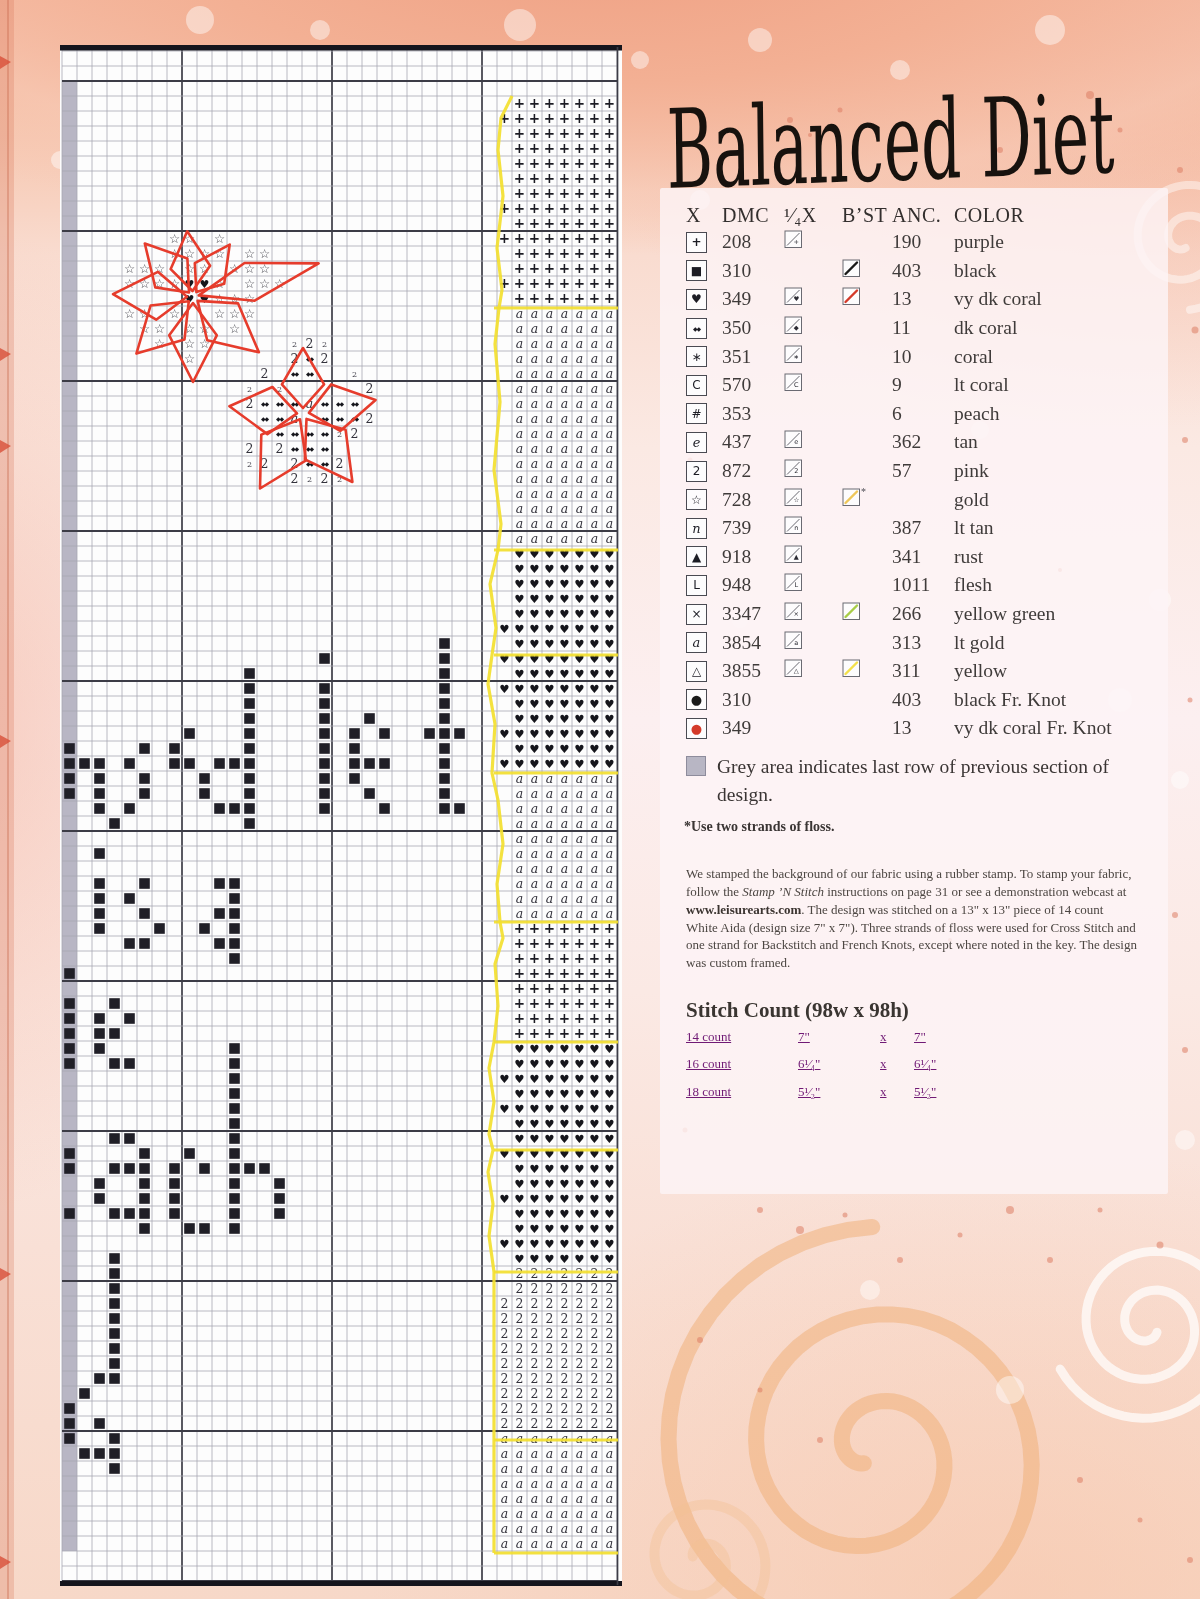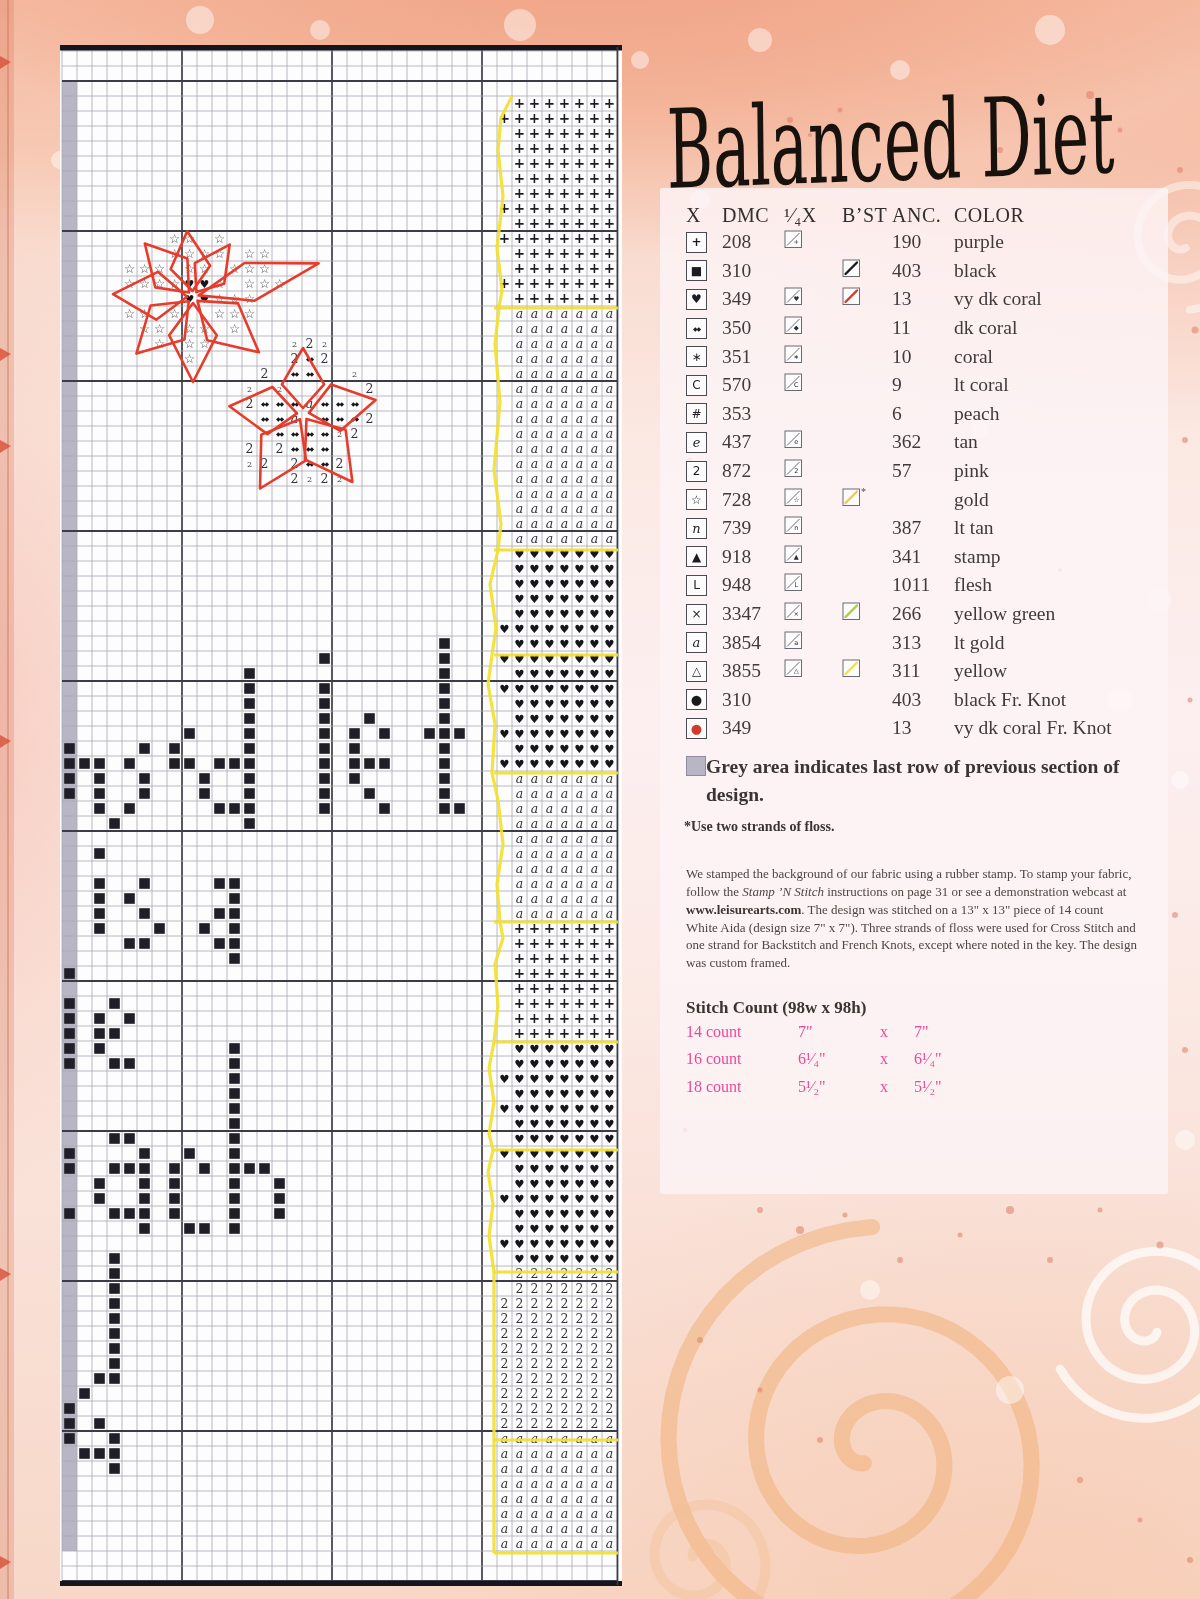--- a/index.html
+++ b/index.html
@@ -19,29 +19,29 @@
   .panel{position:absolute;left:660px;top:188px;width:508px;height:1006px;
          background:rgba(252,244,247,0.82);border-radius:2px;color:#3f3b3a;}
   .kgrid{display:grid;grid-template-columns:36px 62px 58px 50px 62px auto;
          align-items:center;margin-left:26px;margin-right:10px;}
   .khead{margin-top:14px;font-size:20px;letter-spacing:0.5px;color:#332f2e;height:26px;}
   .khead span{display:block;}
   .krow{height:28.6px;font-size:19.5px;}
   .xbox{width:19px;height:19px;border:1.3px solid #4a4a52;background:#fdfcfd;
         display:flex;align-items:center;justify-content:center;
         font-family:"DejaVu Sans",sans-serif;font-size:12px;color:#1c1c24;}
-  .note1{display:flex;margin:10px 0 0 26px;width:452px;font-size:19.5px;
-         font-weight:700;color:#3a3534;line-height:1.45;}
+  .note1{display:flex;gap:11px;margin:10px 0 0 26px;width:452px;font-size:19.5px;
+         font-weight:400;color:#3a3534;line-height:1.45;}
   .gsq{flex:0 0 18px;width:18px;height:18px;background:#b8b6c4;border:1px solid #8e8c9c;margin-top:3px;}
   .note2{margin:10px 0 0 24px;font-size:14px;font-weight:600;color:#3a3534;}
   .para{margin:30px 0 0 26px;width:452px;font-size:13px;line-height:1.37;color:#4c4642;}
   .para b{color:#3b3430;}
-  .sctitle{margin:26px 0 0 26px;font-size:17px;font-weight:700;color:#3a3531;}
+  .sctitle{margin:26px 0 0 26px;font-size:21px;font-weight:700;color:#3a3531;}
   .scrow{display:grid;grid-template-columns:112px 82px 34px 82px;margin-left:26px;
-         font-size:16px;height:27.5px;align-items:center;color:#ec4899;}
+         font-size:13px;height:27.5px;align-items:center;color:#701a75;text-decoration:underline;}
 </style>
 </head>
 <body>
 
 <div class="bg"></div>
 <svg id="deco" class="layer" width="1200" height="1599" viewBox="0 0 1200 1599">
     <polyline points="863.8,1463.3 861.6,1463.5 859.3,1463.3 856.9,1462.7 854.5,1461.8 852.2,1460.4 850.0,1458.7 847.9,1456.6 846.0,1454.1 844.4,1451.2 843.2,1448.1 842.3,1444.6 841.9,1441.0 841.9,1437.1 842.4,1433.2 843.4,1429.2 845.0,1425.1 847.0,1421.2 849.7,1417.5 852.8,1413.9 856.5,1410.7 860.7,1407.8 865.3,1405.3 870.3,1403.4 875.6,1402.0 881.3,1401.2 887.1,1401.0 893.1,1401.5 899.1,1402.8 905.1,1404.7 911.0,1407.4 916.7,1410.9 922.0,1415.0 927.0,1419.9 931.5,1425.3 935.5,1431.4 938.8,1438.1 941.4,1445.2 943.3,1452.7 944.3,1460.5 944.4,1468.6 943.6,1476.8 941.9,1485.0 939.3,1493.1 935.6,1501.0 931.1,1508.6 925.6,1515.8 919.3,1522.4 912.2,1528.4 904.3,1533.7 895.7,1538.2 886.5,1541.7 876.9,1544.2 866.9,1545.7 856.6,1546.1 846.1,1545.4 835.7,1543.5 825.4,1540.4 815.3,1536.1 805.6,1530.7 796.5,1524.1 787.9,1516.5 780.2,1507.9 773.4,1498.3 767.5,1487.9 762.8,1476.8 759.3,1465.1 757.0,1452.9 756.1,1440.4 756.5,1427.7 758.4,1415.0 761.6,1402.4 766.3,1390.0 772.4,1378.1 779.8,1366.8 788.5,1356.3 798.4,1346.6 809.4,1338.0 821.5,1330.5 834.4,1324.4 848.1,1319.6 862.4,1316.3 877.1,1314.5 892.0,1314.4 907.1,1315.8 922.1,1319.0 936.7,1323.8 951.0,1330.2 964.5,1338.3 977.3,1347.8 989.1,1358.8 999.7,1371.1 1009.0,1384.7 1016.9,1399.3 1023.2,1414.8 1027.8,1431.0 1030.6,1447.9 1031.7,1465.1 1030.8,1482.4 1028.1,1499.8 1023.4,1516.9 1016.9,1533.5 1008.5,1549.5 998.3,1564.6 986.5,1578.6 973.1,1591.4 958.3,1602.8 942.2,1612.6 925.0,1620.7 906.8,1626.8 888.0,1631.1 868.6,1633.3 848.9,1633.3 829.2,1631.3 809.7,1627.1 790.6,1620.7 772.1,1612.2 754.5,1601.8 738.1,1589.3 722.9,1575.1 709.3,1559.2 697.4,1541.8 687.3,1523.0 679.3,1503.1 673.4,1482.4 669.8,1460.9 668.5,1439.0 669.6,1417.0 673.1,1395.0 679.0,1373.4 687.2,1352.4 697.8,1332.2 710.5,1313.2 725.3,1295.5 742.1,1279.5 760.6,1265.2 780.7,1253.0 802.2,1242.9 824.7,1235.1 848.2,1229.8 872.2,1227.0" fill="none" stroke="#efae74" stroke-width="16" opacity="0.5" stroke-linecap="round"></polyline>
     <polyline points="1157.0,1332.2 1156.6,1333.4 1156.0,1334.5 1155.3,1335.7 1154.4,1336.8 1153.3,1337.8 1152.1,1338.7 1150.7,1339.5 1149.2,1340.1 1147.5,1340.6 1145.8,1340.9 1143.9,1340.9 1142.0,1340.8 1140.1,1340.4 1138.1,1339.8 1136.2,1339.0 1134.4,1337.9 1132.6,1336.6 1130.9,1335.0 1129.4,1333.2 1128.0,1331.3 1126.9,1329.1 1125.9,1326.7 1125.2,1324.2 1124.8,1321.6 1124.7,1318.8 1124.8,1316.0 1125.3,1313.2 1126.1,1310.4 1127.2,1307.6 1128.7,1304.9 1130.4,1302.4 1132.5,1299.9 1134.9,1297.7 1137.5,1295.7 1140.4,1293.9 1143.5,1292.5 1146.9,1291.4 1150.3,1290.6 1154.0,1290.2 1157.7,1290.1 1161.4,1290.5 1165.2,1291.3 1168.9,1292.5 1172.5,1294.1 1176.0,1296.1 1179.4,1298.5 1182.5,1301.3 1185.3,1304.4 1187.8,1307.9 1190.0,1311.7 1191.8,1315.7 1193.1,1320.0 1194.1,1324.5 1194.5,1329.1 1194.5,1333.7 1194.0,1338.5 1193.0,1343.2 1191.4,1347.8 1189.4,1352.3 1186.8,1356.7 1183.8,1360.8 1180.3,1364.6 1176.4,1368.0 1172.1,1371.1 1167.5,1373.7 1162.5,1375.9 1157.3,1377.6 1151.9,1378.7 1146.3,1379.2 1140.6,1379.2 1134.9,1378.6 1129.2,1377.3 1123.6,1375.5 1118.2,1373.0 1113.0,1370.0 1108.1,1366.4 1103.6,1362.3 1099.5,1357.6 1095.8,1352.5 1092.7,1347.0 1090.1,1341.2 1088.1,1335.0 1086.7,1328.6 1086.1,1322.1 1086.1,1315.4 1086.8,1308.7 1088.2,1302.0 1090.3,1295.5 1093.1,1289.2 1096.6,1283.1 1100.8,1277.4 1105.5,1272.1 1110.8,1267.2 1116.7,1262.9 1123.0,1259.2 1129.8,1256.2 1136.8,1253.8 1144.2,1252.2 1151.7,1251.4 1159.4,1251.3 1167.1,1252.0 1174.7,1253.6 1182.2,1255.9 1189.5,1259.1 1196.5,1263.0 1203.0,1267.6 1209.2,1273.0 1214.7,1279.0 1219.7,1285.6 1224.0,1292.7 1227.5,1300.3 1230.3,1308.3 1232.2,1316.6 1233.3,1325.1 1233.5,1333.7 1232.8,1342.4 1231.1,1351.1 1228.6,1359.5 1225.2,1367.8 1220.9,1375.7 1215.8,1383.1 1209.9,1390.1 1203.2,1396.4 1195.9,1402.1 1188.0,1407.0 1179.6,1411.1 1170.7,1414.3 1161.5,1416.6 1152.0,1417.9 1142.3,1418.3 1132.7,1417.6 1123.0,1415.9 1113.6,1413.3 1104.3,1409.6 1095.5,1405.0 1087.1,1399.4 1079.3,1393.0 1072.2,1385.8 1065.8,1377.8 1060.2,1369.1" fill="none" stroke="#ffffff" stroke-width="9" opacity="0.7" stroke-linecap="round"></polyline>
     <polyline points="1185.6,248.0 1184.8,248.4 1184.0,248.8 1183.2,249.1 1182.2,249.4 1181.2,249.5 1180.2,249.5 1179.1,249.4 1178.0,249.2 1176.9,248.9 1175.9,248.4 1174.8,247.8 1173.8,247.1 1172.8,246.3 1171.8,245.3 1171.0,244.3 1170.2,243.1 1169.6,241.8 1169.0,240.4 1168.6,239.0 1168.3,237.4 1168.2,235.8 1168.2,234.2 1168.4,232.5 1168.8,230.9 1169.3,229.2 1170.0,227.5 1170.8,225.9 1171.9,224.4 1173.1,222.9 1174.4,221.5 1175.9,220.2 1177.6,219.1 1179.4,218.1 1181.3,217.2 1183.3,216.6 1185.5,216.1 1187.6,215.8 1189.9,215.7 1192.2,215.8 1194.5,216.1 1196.8,216.7 1199.1,217.4 1201.3,218.4 1203.5,219.6 1205.5,221.1 1207.5,222.7 1209.3,224.6 1211.0,226.6 1212.5,228.8 1213.8,231.2 1214.9,233.8 1215.8,236.4 1216.5,239.2 1216.8,242.0 1217.0,245.0 1216.8,247.9 1216.4,250.9 1215.7,253.8 1214.7,256.7 1213.5,259.6 1212.0,262.3 1210.2,265.0 1208.1,267.5 1205.8,269.8 1203.3,271.9 1200.5,273.8 1197.6,275.5 1194.4,276.9 1191.2,278.1 1187.8,278.9 1184.3,279.4 1180.7,279.7 1177.0,279.5 1173.4,279.1 1169.8,278.3 1166.2,277.2 1162.7,275.7 1159.3,273.9 1156.1,271.8 1153.0,269.4 1150.2,266.7 1147.6,263.7 1145.2,260.5 1143.1,257.0 1141.3,253.3 1139.9,249.4 1138.8,245.4 1138.0,241.2 1137.7,237.0 1137.7,232.7 1138.1,228.4 1138.9,224.1 1140.1,219.8 1141.8,215.7 1143.7,211.6 1146.1,207.8 1148.8,204.1 1151.9,200.7 1155.3,197.5 1159.0,194.6 1163.0,192.1 1167.3,189.9 1171.7,188.1 1176.4,186.6 1181.1,185.6 1186.0,185.1 1191.0,184.9 1196.0,185.3 1201.0,186.1 1205.9,187.3 1210.8,189.0 1215.5,191.1 1220.0,193.7 1224.3,196.7 1228.4,200.1 1232.1,203.9 1235.5,208.0 1238.6,212.5 1241.3,217.2 1243.5,222.2 1245.3,227.4 1246.6,232.8 1247.5,238.4 1247.8,244.0 1247.6,249.7 1246.9,255.4 1245.7,261.0 1244.0,266.5 1241.8,271.9 1239.0,277.2 1235.8,282.1 1232.2,286.8 1228.1,291.2 1223.5,295.2 1218.7,298.8 1213.4,302.0 1207.9,304.7 1202.1,307.0 1196.1,308.7 1190.0,309.8" fill="none" stroke="#ffffff" stroke-width="8" opacity="0.45" stroke-linecap="round"></polyline>
     <polyline points="692.8,1556.5 692.7,1555.6 692.7,1554.8 692.7,1553.8 692.9,1552.9 693.1,1552.0 693.5,1551.0 694.0,1550.1 694.6,1549.2 695.3,1548.3 696.1,1547.5 697.0,1546.7 698.0,1546.0 699.1,1545.3 700.3,1544.8 701.6,1544.4 702.9,1544.0 704.3,1543.8 705.8,1543.7 707.3,1543.8 708.8,1544.0 710.4,1544.3 711.9,1544.8 713.5,1545.4 715.0,1546.2 716.4,1547.2 717.8,1548.2 719.2,1549.5 720.4,1550.8 721.6,1552.3 722.6,1554.0 723.6,1555.7 724.3,1557.6 725.0,1559.6 725.4,1561.6 725.7,1563.7 725.8,1565.9 725.8,1568.1 725.5,1570.4 725.0,1572.6 724.4,1574.9 723.5,1577.1 722.5,1579.3 721.2,1581.4 719.7,1583.4 718.1,1585.4 716.2,1587.2 714.2,1588.9 712.0,1590.4 709.7,1591.8 707.2,1592.9 704.6,1593.9 701.8,1594.7 699.0,1595.2 696.1,1595.6 693.2,1595.6 690.2,1595.5 687.2,1595.0 684.2,1594.4 681.2,1593.4 678.3,1592.2 675.4,1590.8 672.7,1589.1 670.0,1587.1 667.5,1584.9 665.2,1582.5 663.1,1579.9 661.1,1577.0 659.4,1574.0 657.9,1570.8 656.6,1567.4 655.7,1564.0 655.0,1560.4 654.6,1556.7 654.5,1553.0 654.7,1549.2 655.2,1545.4 656.1,1541.7 657.2,1537.9 658.7,1534.3 660.5,1530.7 662.6,1527.3 665.0,1524.0 667.7,1520.9 670.7,1518.0 673.9,1515.4 677.4,1512.9 681.1,1510.8 684.9,1508.9 689.0,1507.4 693.2,1506.1 697.6,1505.3 702.0,1504.7 706.5,1504.6 711.1,1504.8 715.7,1505.3 720.2,1506.3 724.7,1507.6 729.1,1509.4 733.4,1511.4 737.5,1513.9 741.5,1516.7 745.2,1519.8 748.7,1523.3 751.9,1527.1 754.9,1531.1 757.5,1535.5 759.8,1540.0 761.7,1544.8 763.2,1549.7 764.4,1554.8 765.1,1560.0 765.4,1565.3 765.2,1570.7 764.7,1576.0 763.7,1581.4 762.2,1586.6 760.3,1591.8 758.0,1596.8 755.2,1601.7 752.1,1606.4 748.5,1610.8 744.6,1614.9 740.3,1618.8 735.7,1622.3 730.7,1625.4 725.5,1628.2 720.1,1630.5 714.4,1632.4 708.6,1633.8 702.6,1634.8 696.6,1635.3 690.4,1635.3 684.3,1634.8 678.2,1633.7 672.1,1632.2 666.1,1630.2 660.3,1627.7 654.7,1624.7 649.3,1621.2 644.2,1617.3" fill="none" stroke="#f3c194" stroke-width="10" opacity="0.4" stroke-linecap="round"></polyline>
@@ -1454,21 +1454,21 @@
         <div>918</div>
         <div><svg width="19" height="19">
             <g>
               <rect x="1" y="1" width="16.5" height="16.5" fill="#fdfcfd" stroke="#6a6a72" stroke-width="1"></rect>
               <line x1="3" y1="15.5" x2="15.5" y2="3" stroke="#6a6a72" stroke-width="1"></line>
               <text x="12.3" y="14.2" font-size="6.5" text-anchor="middle" fill="#2a2a32" font-family="&quot;DejaVu Sans&quot;,sans-serif">▲</text>
             </g>
           </svg></div>
         <div></div>
         <div>341</div>
-        <div>stamp</div>
+        <div>rust</div>
       </div>
       <div class="kgrid krow">
         <div>
           <span class="xbox">L</span>
         </div>
         <div>948</div>
         <div><svg width="19" height="19">
             <g>
               <rect x="1" y="1" width="16.5" height="16.5" fill="#fdfcfd" stroke="#6a6a72" stroke-width="1"></rect>
               <line x1="3" y1="15.5" x2="15.5" y2="3" stroke="#6a6a72" stroke-width="1"></line>

